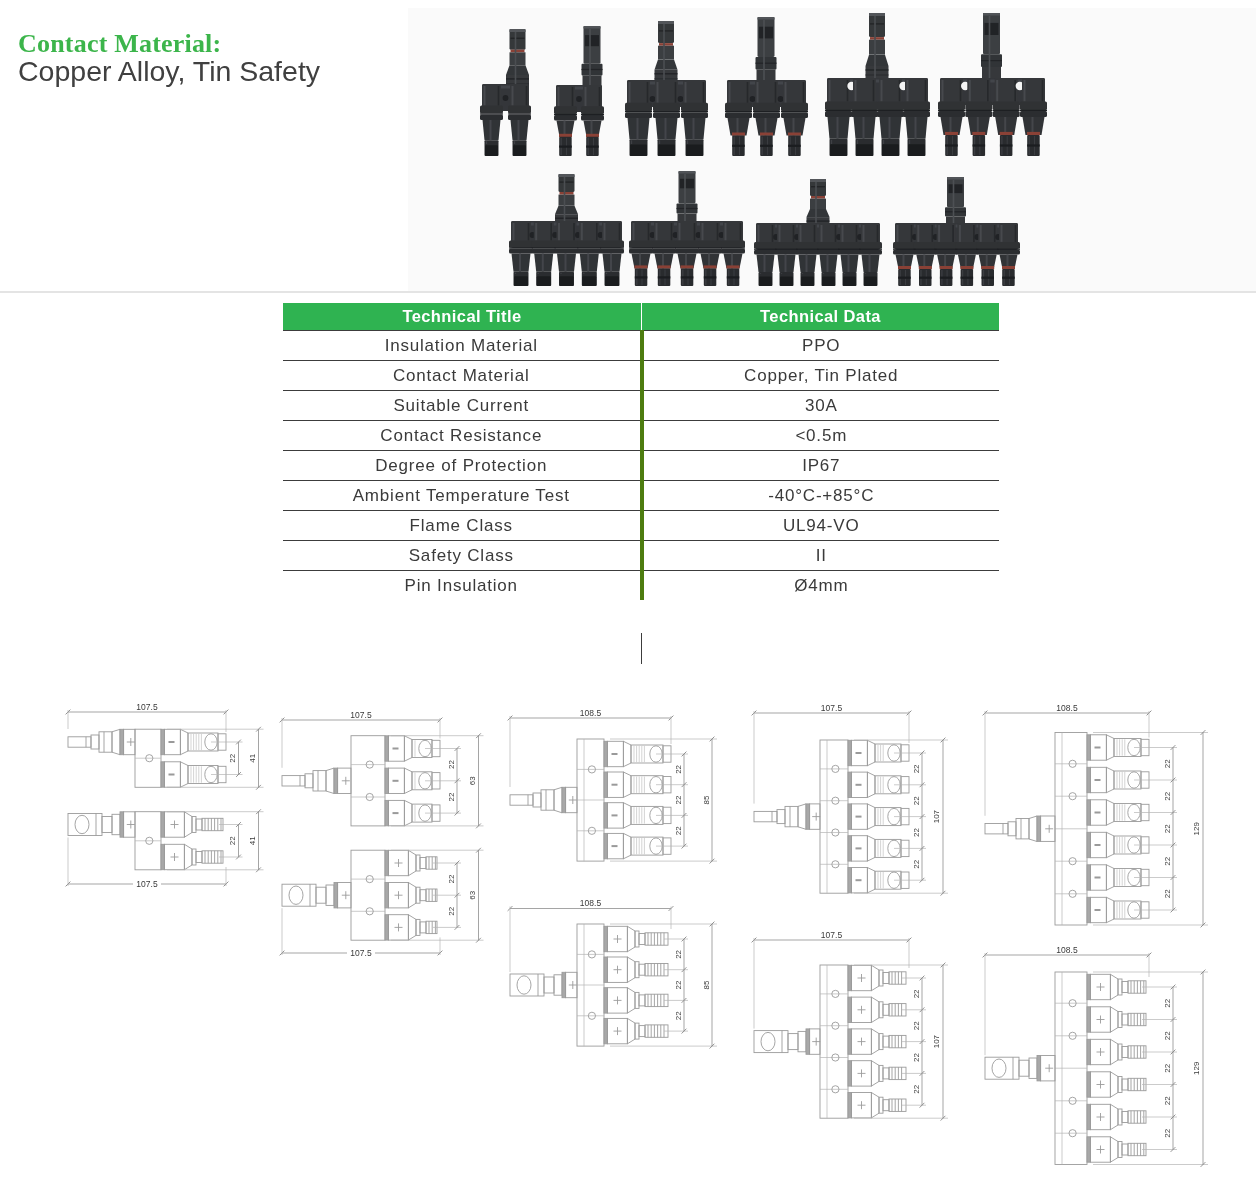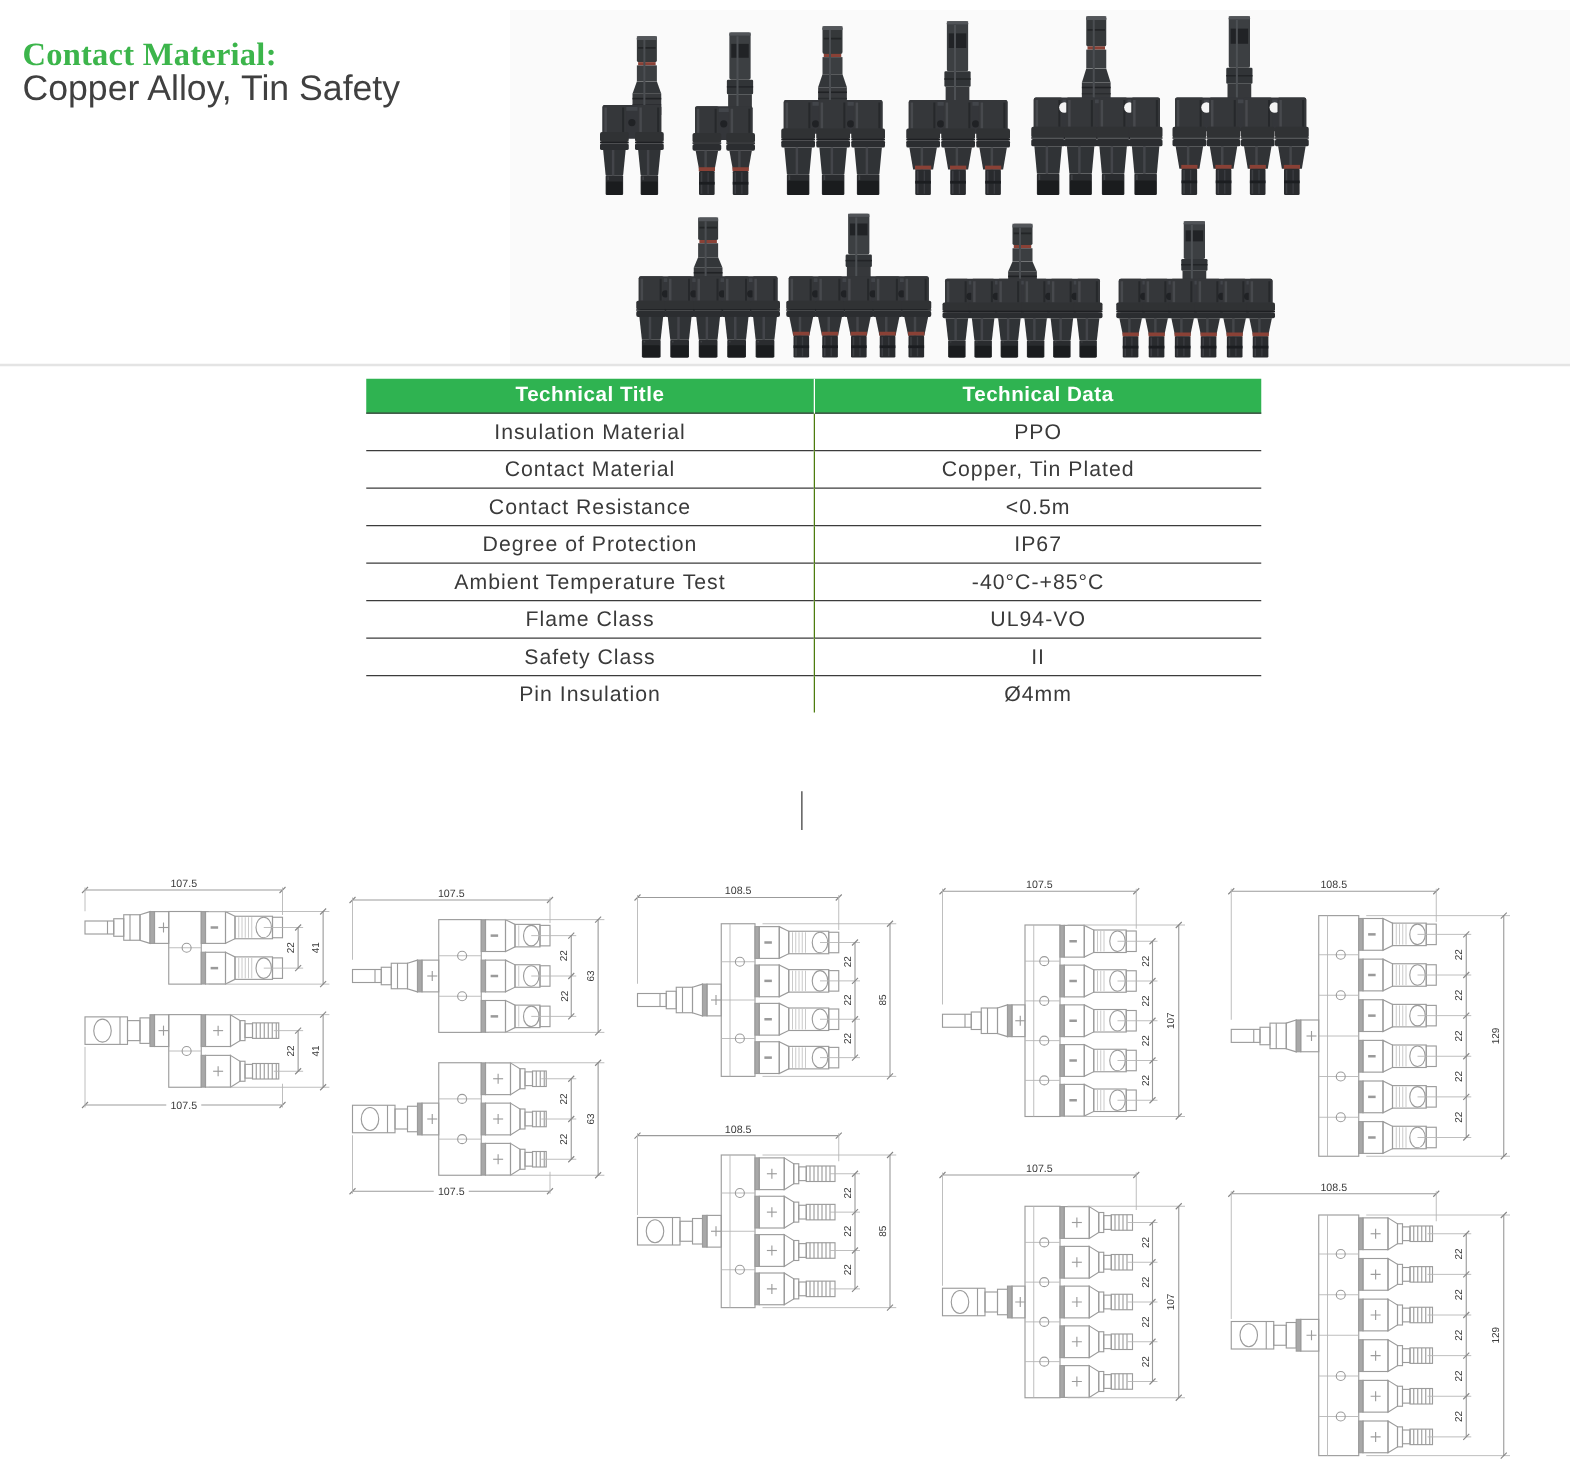--- a/index.html
+++ b/index.html
@@ -3,27 +3,27 @@
 <meta charset="utf-8">
 <style>
   html,body { margin:0; padding:0; background:#ffffff; width:1256px; height:1183px;
                font-family:"Liberation Sans", sans-serif; }
   #page { position:relative; width:1256px; height:1183px; overflow:hidden; }
   #head1 { position:absolute; left:18px; top:29px; font-size:26px; font-weight:bold;
             color:#3cb54b; letter-spacing:0.2px;font-family:Liberation Serif, serif; }
   #head2 { position:absolute; left:18px; top:55px; font-size:28.5px; color:#404040; }
   #photos { position:absolute; left:408px; top:8px; width:848px; height:283px; background:#fafafa; }
   #sep { position:absolute; left:0; top:291px; width:1256px; height:2px; background:#e4e4e4; }
-  #tbl { position:absolute; left:293px; top:303px; width:716px; border-collapse:collapse; }
+  #tbl { position:absolute; left:283px; top:303px; width:716px; border-collapse:collapse; }
   #tbl th { background:#2fb351; color:#ffffff; font-size:16.5px; letter-spacing:0.4px; font-weight:bold;
              height:27px; padding:0; }
   #tbl td { font-size:17px; color:#3a3a3a; text-align:center; height:29px; padding:0; letter-spacing:0.8px;
              border-top:1px solid #3c3c3c; }
   #tbl th.c1 { border-right:1px solid #ffffff; }
-  #tbl td.c1 { border-right:1px solid #4d7c0f; }
+  #tbl td.c1 { border-right:4px solid #4d7c0f; }
   #vext { position:absolute; left:641px; top:633px; width:1px; height:31px; background:#3c3c3c; }
   svg { position:absolute; left:0; top:0; }
 </style>
 </head>
 <body>
 <div id="page">
   <div id="photos"></div>
   <svg width="1256" height="1183" viewBox="0 0 1256 1183">
 <rect x="509.5" y="29.0" width="16.0" height="20.7" fill="#35383a" rx="1.5"></rect>
 <rect x="509.5" y="29.0" width="16.0" height="3.0" fill="#53565a"></rect>
@@ -1574,20 +1574,24 @@
         </tr>
 <tr>
           <td class="c1">Insulation Material</td>
           <td class="c2">PPO</td>
         </tr>
 <tr>
           <td class="c1">Contact Material</td>
           <td class="c2">Copper, Tin Plated</td>
         </tr>
 <tr>
+          <td class="c1">Suitable Current</td>
+          <td class="c2">30A</td>
+        </tr>
+<tr>
           <td class="c1">Contact Resistance</td>
           <td class="c2">&lt;0.5m</td>
         </tr>
 <tr>
           <td class="c1">Degree of Protection</td>
           <td class="c2">IP67</td>
         </tr>
 <tr>
           <td class="c1">Ambient Temperature Test</td>
           <td class="c2">-40°C-+85°C</td>

